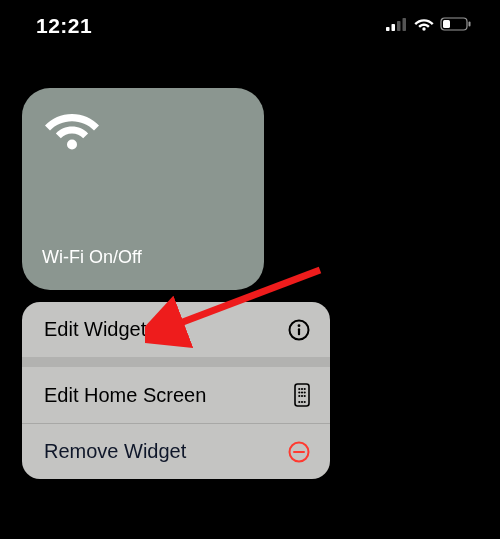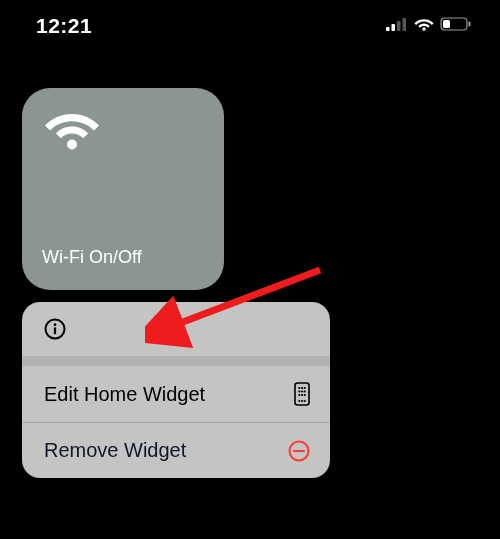--- a/index.html
+++ b/index.html
@@ -25,21 +25,21 @@
   }
   .status-right {
     display: flex;
     align-items: center;
     gap: 6px;
   }
   .widget {
     position: absolute;
     left: 22px;
     top: 88px;
-    width: 202px;
+    width: 242px;
     height: 202px;
     background: #8b9690;
     border-radius: 28px;
     padding: 18px;
     display: flex;
     flex-direction: column;
     justify-content: space-between;
   }
   .widget-icon { margin-top: 4px; margin-left: 4px; }
   .widget-label {
@@ -116,31 +116,32 @@
       <path d="M28 4 C17.4 4 7.8 8.4 1 15.4 L6 20.4 C11.6 14.7 19.4 11.2 28 11.2 C36.6 11.2 44.4 14.7 50 20.4 L55 15.4 C48.2 8.4 38.6 4 28 4 Z" fill="#fff"></path>
       <path d="M28 16.6 C21.7 16.6 16 19.2 11.9 23.4 L16.8 28.3 C19.7 25.4 23.6 23.6 28 23.6 C32.4 23.6 36.3 25.4 39.2 28.3 L44.1 23.4 C40 19.2 34.3 16.6 28 16.6 Z" fill="#fff"></path>
       <circle cx="28" cy="34.5" r="5" fill="#fff"></circle>
     </svg>
   </div>
   <div class="widget-label">Wi-Fi On/Off</div>
 </div>
 
 <div class="context-menu">
   <div class="menu-item">
+    <span>Edit Widget</span>
     <span class="menu-icon">
       <svg width="22" height="22" viewBox="0 0 22 22">
         <circle cx="11" cy="11" r="9.5" fill="none" stroke="#000" stroke-width="2"></circle>
         <circle cx="11" cy="6.7" r="1.4" fill="#000"></circle>
         <rect x="9.9" y="9.3" width="2.2" height="7" rx="1" fill="#000"></rect>
       </svg>
     </span>
   </div>
   <div class="menu-sep-thick"></div>
   <div class="menu-item">
-    <span>Edit Home Widget</span>
+    <span>Edit Home Screen</span>
     <span class="menu-icon">
       <svg width="16" height="24" viewBox="0 0 16 24">
         <rect x="1" y="1" width="14" height="22" rx="2.5" fill="none" stroke="#000" stroke-width="1.6"></rect>
         <circle cx="5.3" cy="6" r="1.1" fill="#000"></circle>
         <circle cx="8" cy="6" r="1.1" fill="#000"></circle>
         <circle cx="10.7" cy="6" r="1.1" fill="#000"></circle>
         <circle cx="5.3" cy="9.5" r="1.1" fill="#000"></circle>
         <circle cx="8" cy="9.5" r="1.1" fill="#000"></circle>
         <circle cx="10.7" cy="9.5" r="1.1" fill="#000"></circle>
         <circle cx="5.3" cy="13" r="1.1" fill="#000"></circle>

